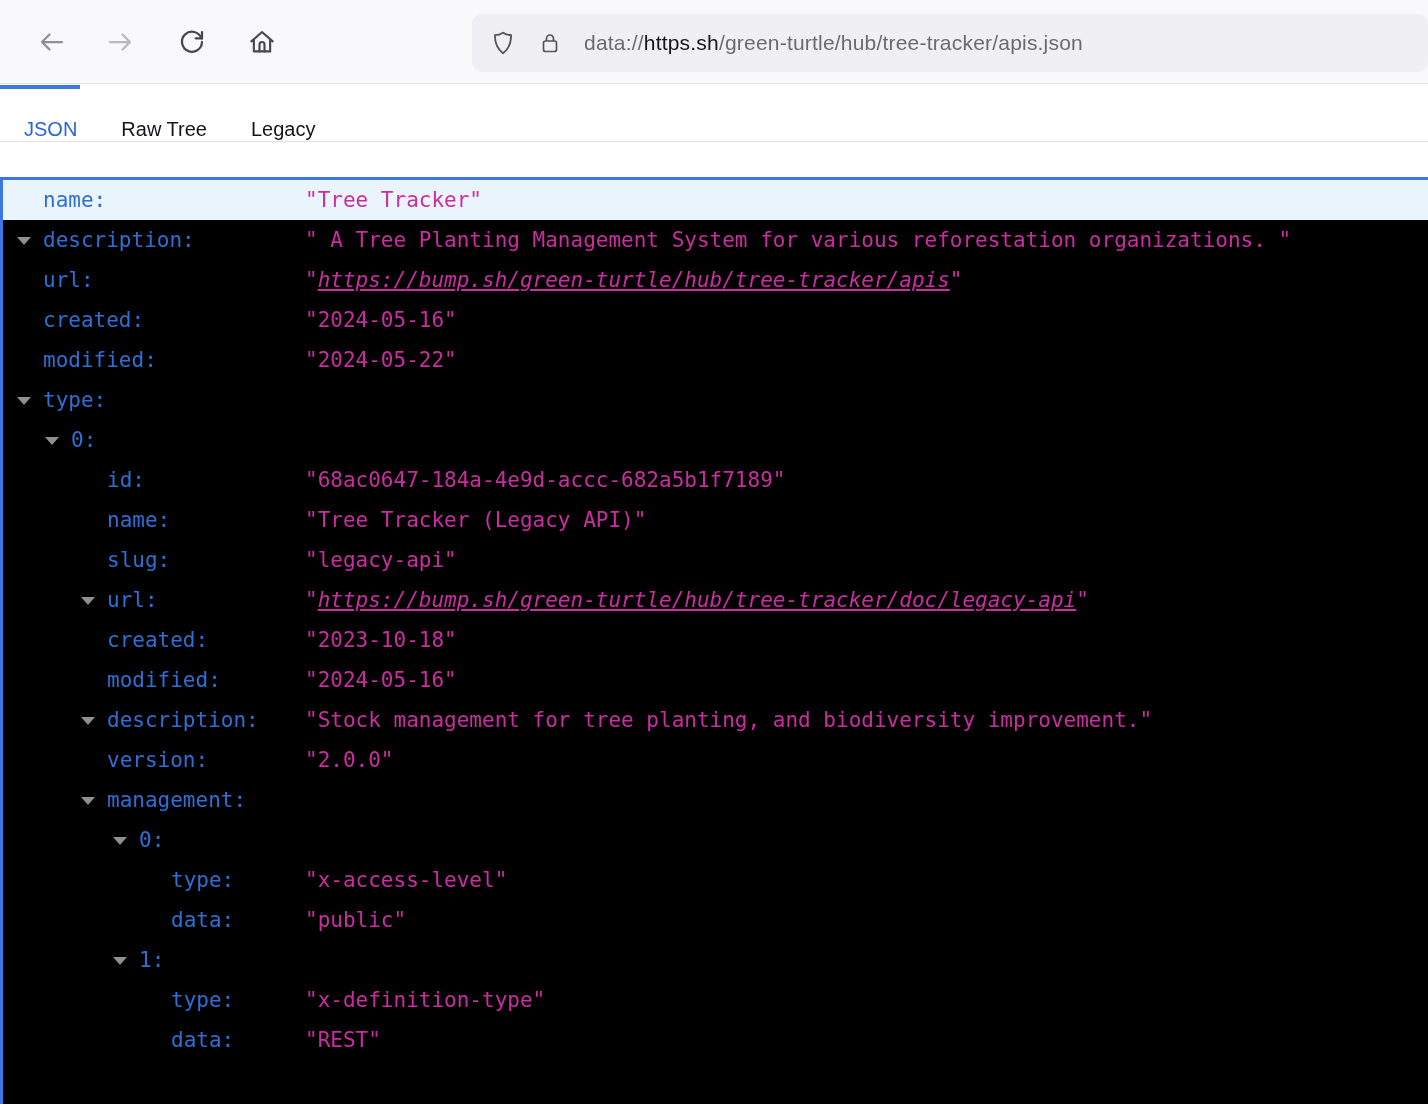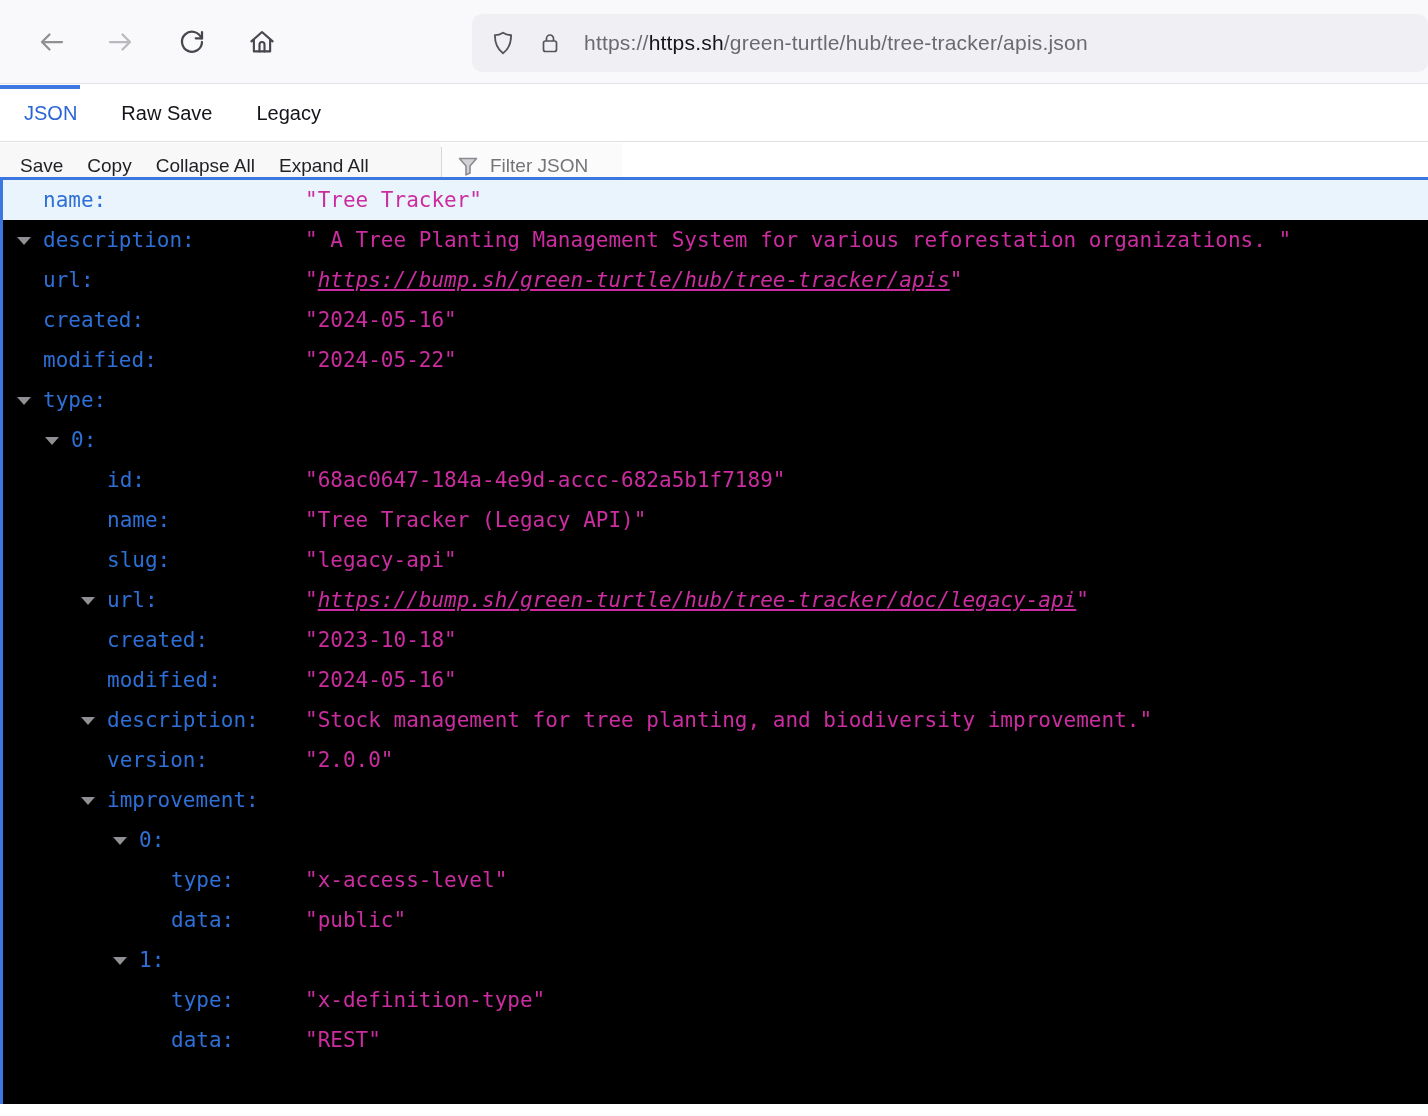--- a/index.html
+++ b/index.html
@@ -22,21 +22,21 @@
             background:#f0f0f4; border-radius:10px; display:flex; align-items:center;
             padding-left:18px; }
   .urlbar .icn { color:#54545b; margin-right:22px; display:flex; align-items:center; }
   .urltext { font-size:21px; color:#6a6a70; white-space:pre; letter-spacing:0.2px; }
   .urltext .domain { color:#15141a; }
 
   
   .tabstrip { position:absolute; left:0; top:85px; width:1428px; height:57px;
               background:#fff; border-bottom:1px solid #e0e0e2; }
   .tab-indicator { position:absolute; left:0; top:0; width:80px; height:4px; background:#3d79e0; }
-  .tabs { display:flex; height:100%; align-items:center; padding-left:24px; }
+  .tabs { display:flex; height:100%; align-items:flex-end; padding-left:24px; }
   .tab { font-size:20px; color:#15141a; margin-right:44px; cursor:pointer; }
   .tab.active { color:#2a65d6; }
 
   
   .toolbar { position:absolute; left:0; top:143px; width:1428px; height:46px; background:#fff; }
   .btn-group { position:absolute; left:0; top:0; height:46px; width:441px; background:#f8f8f9;
                display:flex; align-items:center; padding-left:20px; }
   .tbtn { font-size:19px; color:#1f1f24; margin-right:24px; background:none; border:none;
           font-family:"Liberation Sans", sans-serif; cursor:pointer; }
   .tb-sep { position:absolute; left:441px; top:4px; width:1px; height:38px; background:#d7d7db; }
@@ -100,68 +100,51 @@
         <svg width="26" height="26" viewBox="0 0 24 24" fill="none" stroke="currentColor" stroke-width="1.7" stroke-linejoin="round">
             <path d="M12 2.5c2.5 1.6 5 2.2 7.5 2.2 0 7.3-2.5 13.2-7.5 16.8C7 17.9 4.5 12 4.5 4.7 7 4.7 9.5 4.1 12 2.5z"></path>
           </svg>
       </span>
       <span class="icn">
         <svg width="24" height="26" viewBox="0 0 24 24" fill="none" stroke="currentColor" stroke-width="1.7" stroke-linejoin="round">
             <rect x="5.5" y="10" width="13" height="10.5" rx="2"></rect>
             <path d="M8.5 10V7.5a3.5 3.5 0 0 1 7 0V10"></path>
           </svg>
       </span>
-      <span class="urltext"><span>https://</span><span class="domain">https.sh</span><span>/green-turtle/hub/tree-tracker/apis.json</span></span>
+      <span class="urltext"><span>data://</span><span class="domain">https.sh</span><span>/green-turtle/hub/tree-tracker/apis.json</span></span>
     </div>
   </div>
 
   <div class="tabstrip">
     <div class="tab-indicator"></div>
     <div class="tabs" id="tabs">
         <div class="tab active">JSON</div>
-        <div class="tab">Raw Save</div>
+        <div class="tab">Raw Tree</div>
         <div class="tab">Legacy</div>
       </div>
   </div>
 
-  <div class="toolbar">
-    <div class="btn-group" id="tb-buttons">
-        <button class="tbtn">Save</button>
-        <button class="tbtn">Copy</button>
-        <button class="tbtn">Collapse All</button>
-        <button class="tbtn">Expand All</button>
-      </div>
-    <div class="tb-sep"></div>
-    <div class="filterbox">
-      <span class="funnel">
-        <svg width="24" height="24" viewBox="0 0 24 24" fill="#d2d2d6" stroke="#8a8a8f" stroke-width="1.6" stroke-linejoin="round">
-            <path d="M3.5 4.5h17L14 12v7l-4 1.8V12z"></path>
-          </svg>
-      </span>
-      <span class="filter-ph">Filter JSON</span>
-    </div>
-  </div>
 
   <div class="panel" id="panel">
       <div class="row hl"><span class="k" style="left: 40px;">name:</span><span class="v">"Tree Tracker"</span></div>
       <div class="row"><span class="tw" style="left: 14px;"></span><span class="k" style="left: 40px;">description:</span><span class="v">" A Tree Planting Management System for various reforestation organizations. "</span></div>
       <div class="row"><span class="k" style="left: 40px;">url:</span><span class="v">"<a href="#">https://bump.sh/green-turtle/hub/tree-tracker/apis</a>"</span></div>
       <div class="row"><span class="k" style="left: 40px;">created:</span><span class="v">"2024-05-16"</span></div>
       <div class="row"><span class="k" style="left: 40px;">modified:</span><span class="v">"2024-05-22"</span></div>
       <div class="row"><span class="tw" style="left: 14px;"></span><span class="k" style="left: 40px;">type:</span></div>
       <div class="row"><span class="tw" style="left: 42px;"></span><span class="k" style="left: 68px;">0:</span></div>
       <div class="row"><span class="k" style="left: 104px;">id:</span><span class="v">"68ac0647-184a-4e9d-accc-682a5b1f7189"</span></div>
       <div class="row"><span class="k" style="left: 104px;">name:</span><span class="v">"Tree Tracker (Legacy API)"</span></div>
       <div class="row"><span class="k" style="left: 104px;">slug:</span><span class="v">"legacy-api"</span></div>
       <div class="row"><span class="tw" style="left: 78px;"></span><span class="k" style="left: 104px;">url:</span><span class="v">"<a href="#">https://bump.sh/green-turtle/hub/tree-tracker/doc/legacy-api</a>"</span></div>
       <div class="row"><span class="k" style="left: 104px;">created:</span><span class="v">"2023-10-18"</span></div>
       <div class="row"><span class="k" style="left: 104px;">modified:</span><span class="v">"2024-05-16"</span></div>
       <div class="row"><span class="tw" style="left: 78px;"></span><span class="k" style="left: 104px;">description:</span><span class="v">"Stock management for tree planting, and biodiversity improvement."</span></div>
       <div class="row"><span class="k" style="left: 104px;">version:</span><span class="v">"2.0.0"</span></div>
-      <div class="row"><span class="tw" style="left: 78px;"></span><span class="k" style="left: 104px;">improvement:</span></div>
+      <div class="row"><span class="tw" style="left: 78px;"></span><span class="k" style="left: 104px;">management:</span></div>
       <div class="row"><span class="tw" style="left: 110px;"></span><span class="k" style="left: 136px;">0:</span></div>
       <div class="row"><span class="k" style="left: 168px;">type:</span><span class="v">"x-access-level"</span></div>
       <div class="row"><span class="k" style="left: 168px;">data:</span><span class="v">"public"</span></div>
       <div class="row"><span class="tw" style="left: 110px;"></span><span class="k" style="left: 136px;">1:</span></div>
       <div class="row"><span class="k" style="left: 168px;">type:</span><span class="v">"x-definition-type"</span></div>
       <div class="row"><span class="k" style="left: 168px;">data:</span><span class="v">"REST"</span></div>
     </div>
 
 </div>
 

